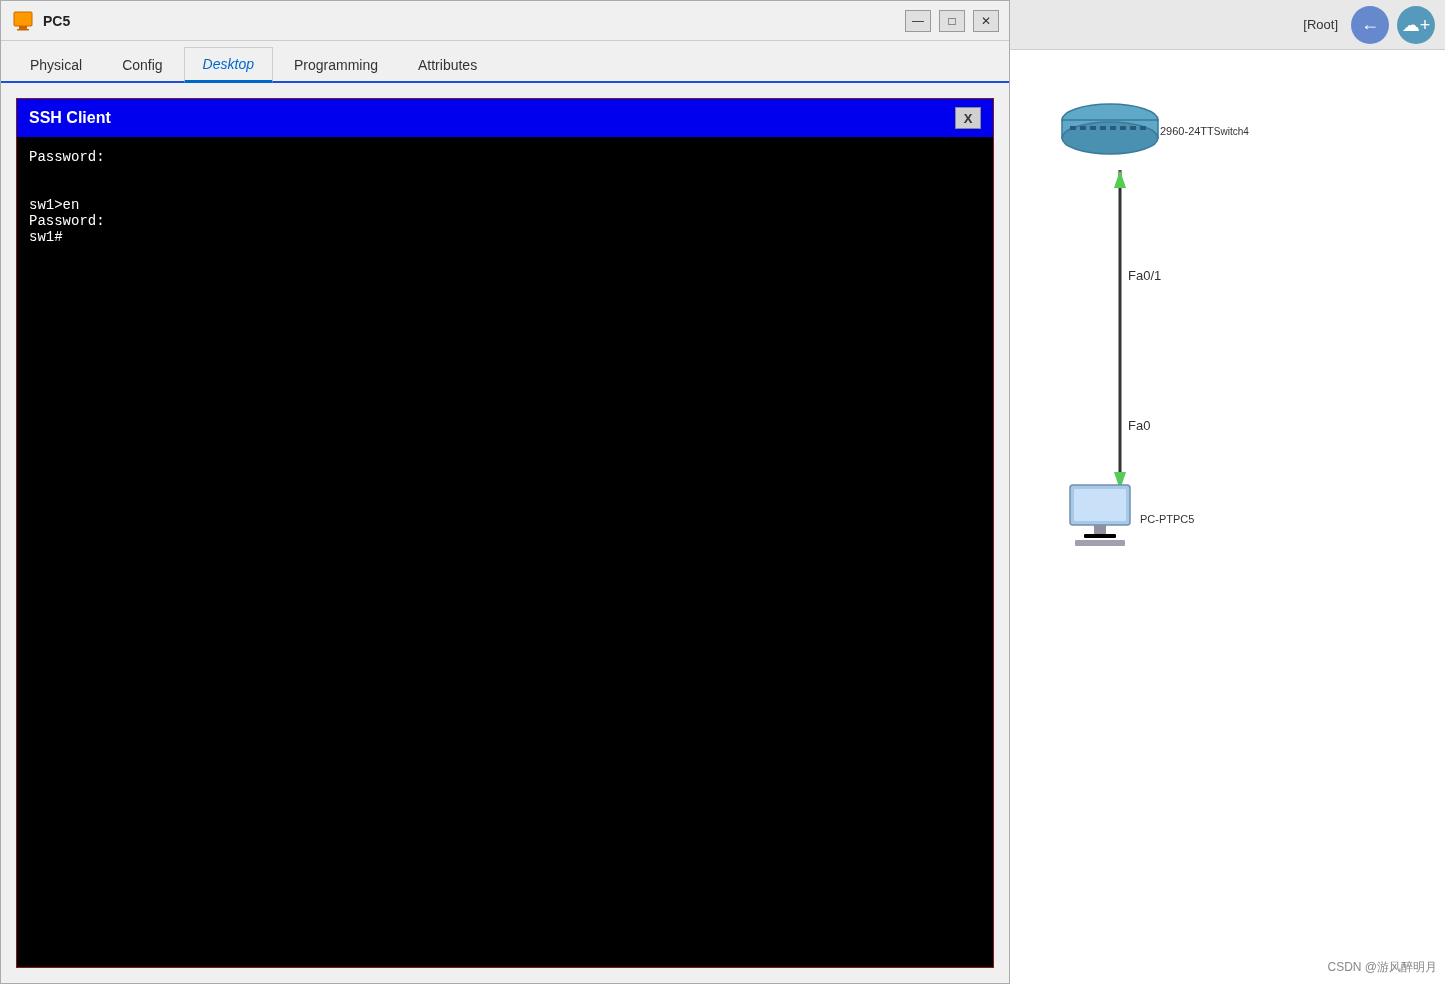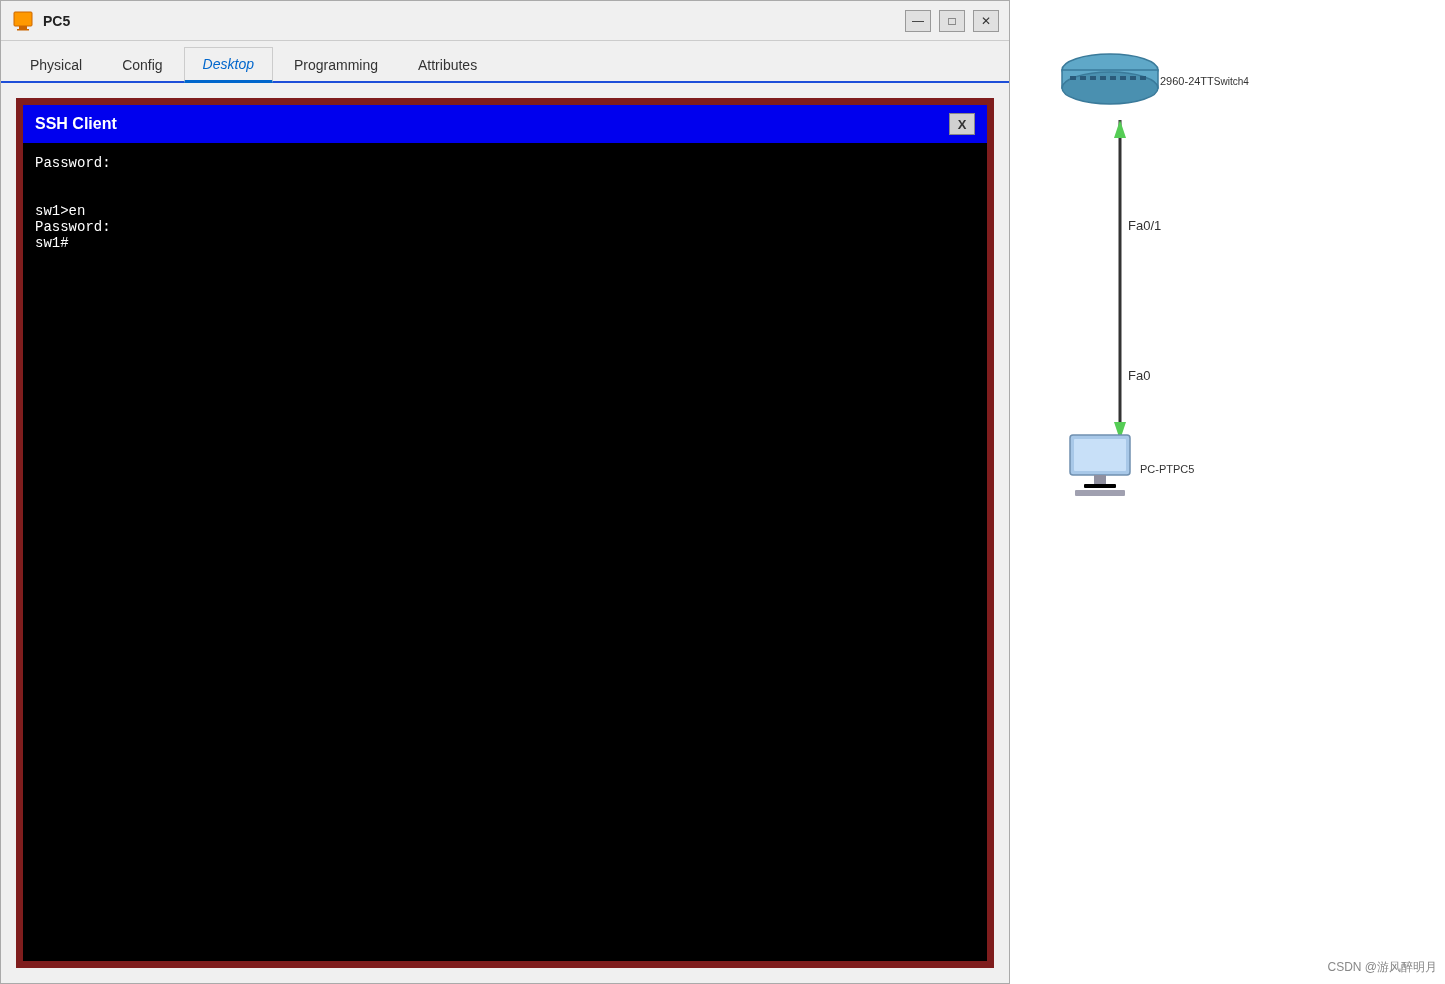--- a/index.html
+++ b/index.html
@@ -106,21 +106,21 @@
     .content-area {
       flex: 1;
       padding: 15px;
       background: #f0f0f0;
       display: flex;
       flex-direction: column;
     }
 
     
     .ssh-panel {
-      border: 7px solid #7f1d1d;
+      border: 1px solid #7f1d1d;
       display: flex;
       flex-direction: column;
       flex: 1;
     }
 
     .ssh-header {
       background: #0000ee;
       color: white;
       padding: 8px 12px;
       font-size: 16px;
@@ -281,20 +281,29 @@
 
 sw1&gt;en
 Password:
 sw1#</div>
     </div>
   </div>
 </div>
 
 <div class="right-panel">
 
+  <div class="right-topbar">
+    <span class="root-label">[Root]</span>
+    <button class="nav-btn back">
+      <span>←</span>
+    </button>
+    <button class="nav-btn add">
+      <span>☁+</span>
+    </button>
+  </div>
 
   <div class="network-area">
 
     <svg class="network-svg">
 
       <line x1="110" y1="120" x2="110" y2="440" stroke="#333" stroke-width="3"></line>
 
       <polygon points="110,120 104,138 116,138" fill="#55cc55"></polygon>
 
       <polygon points="110,440 104,422 116,422" fill="#55cc55"></polygon>

